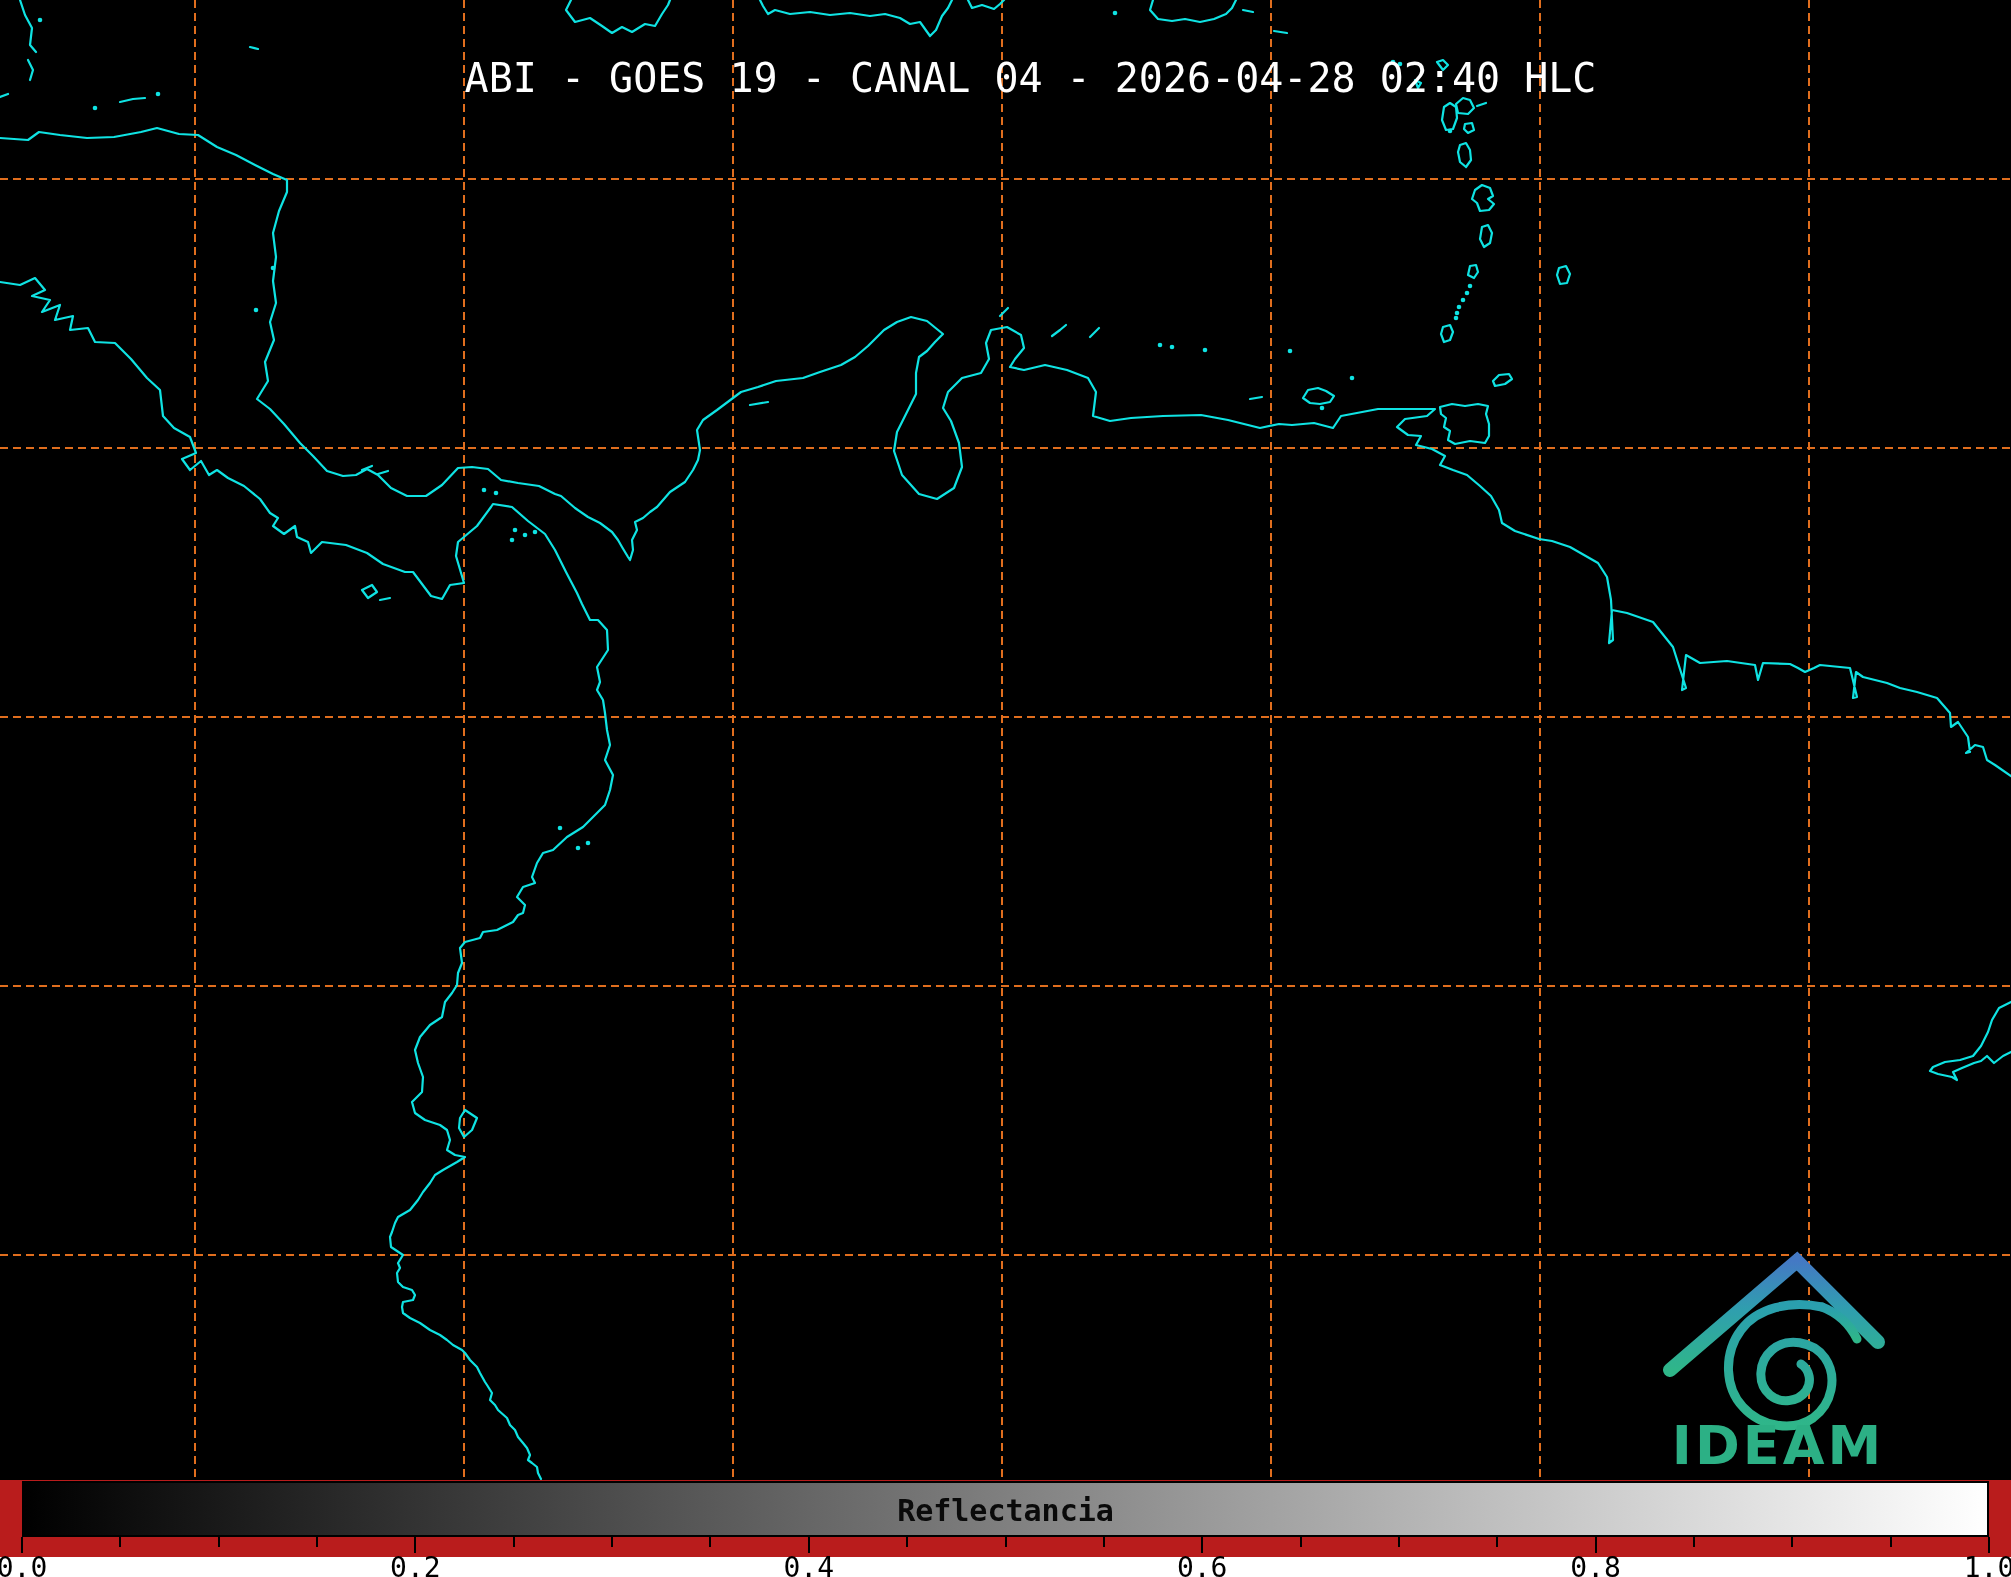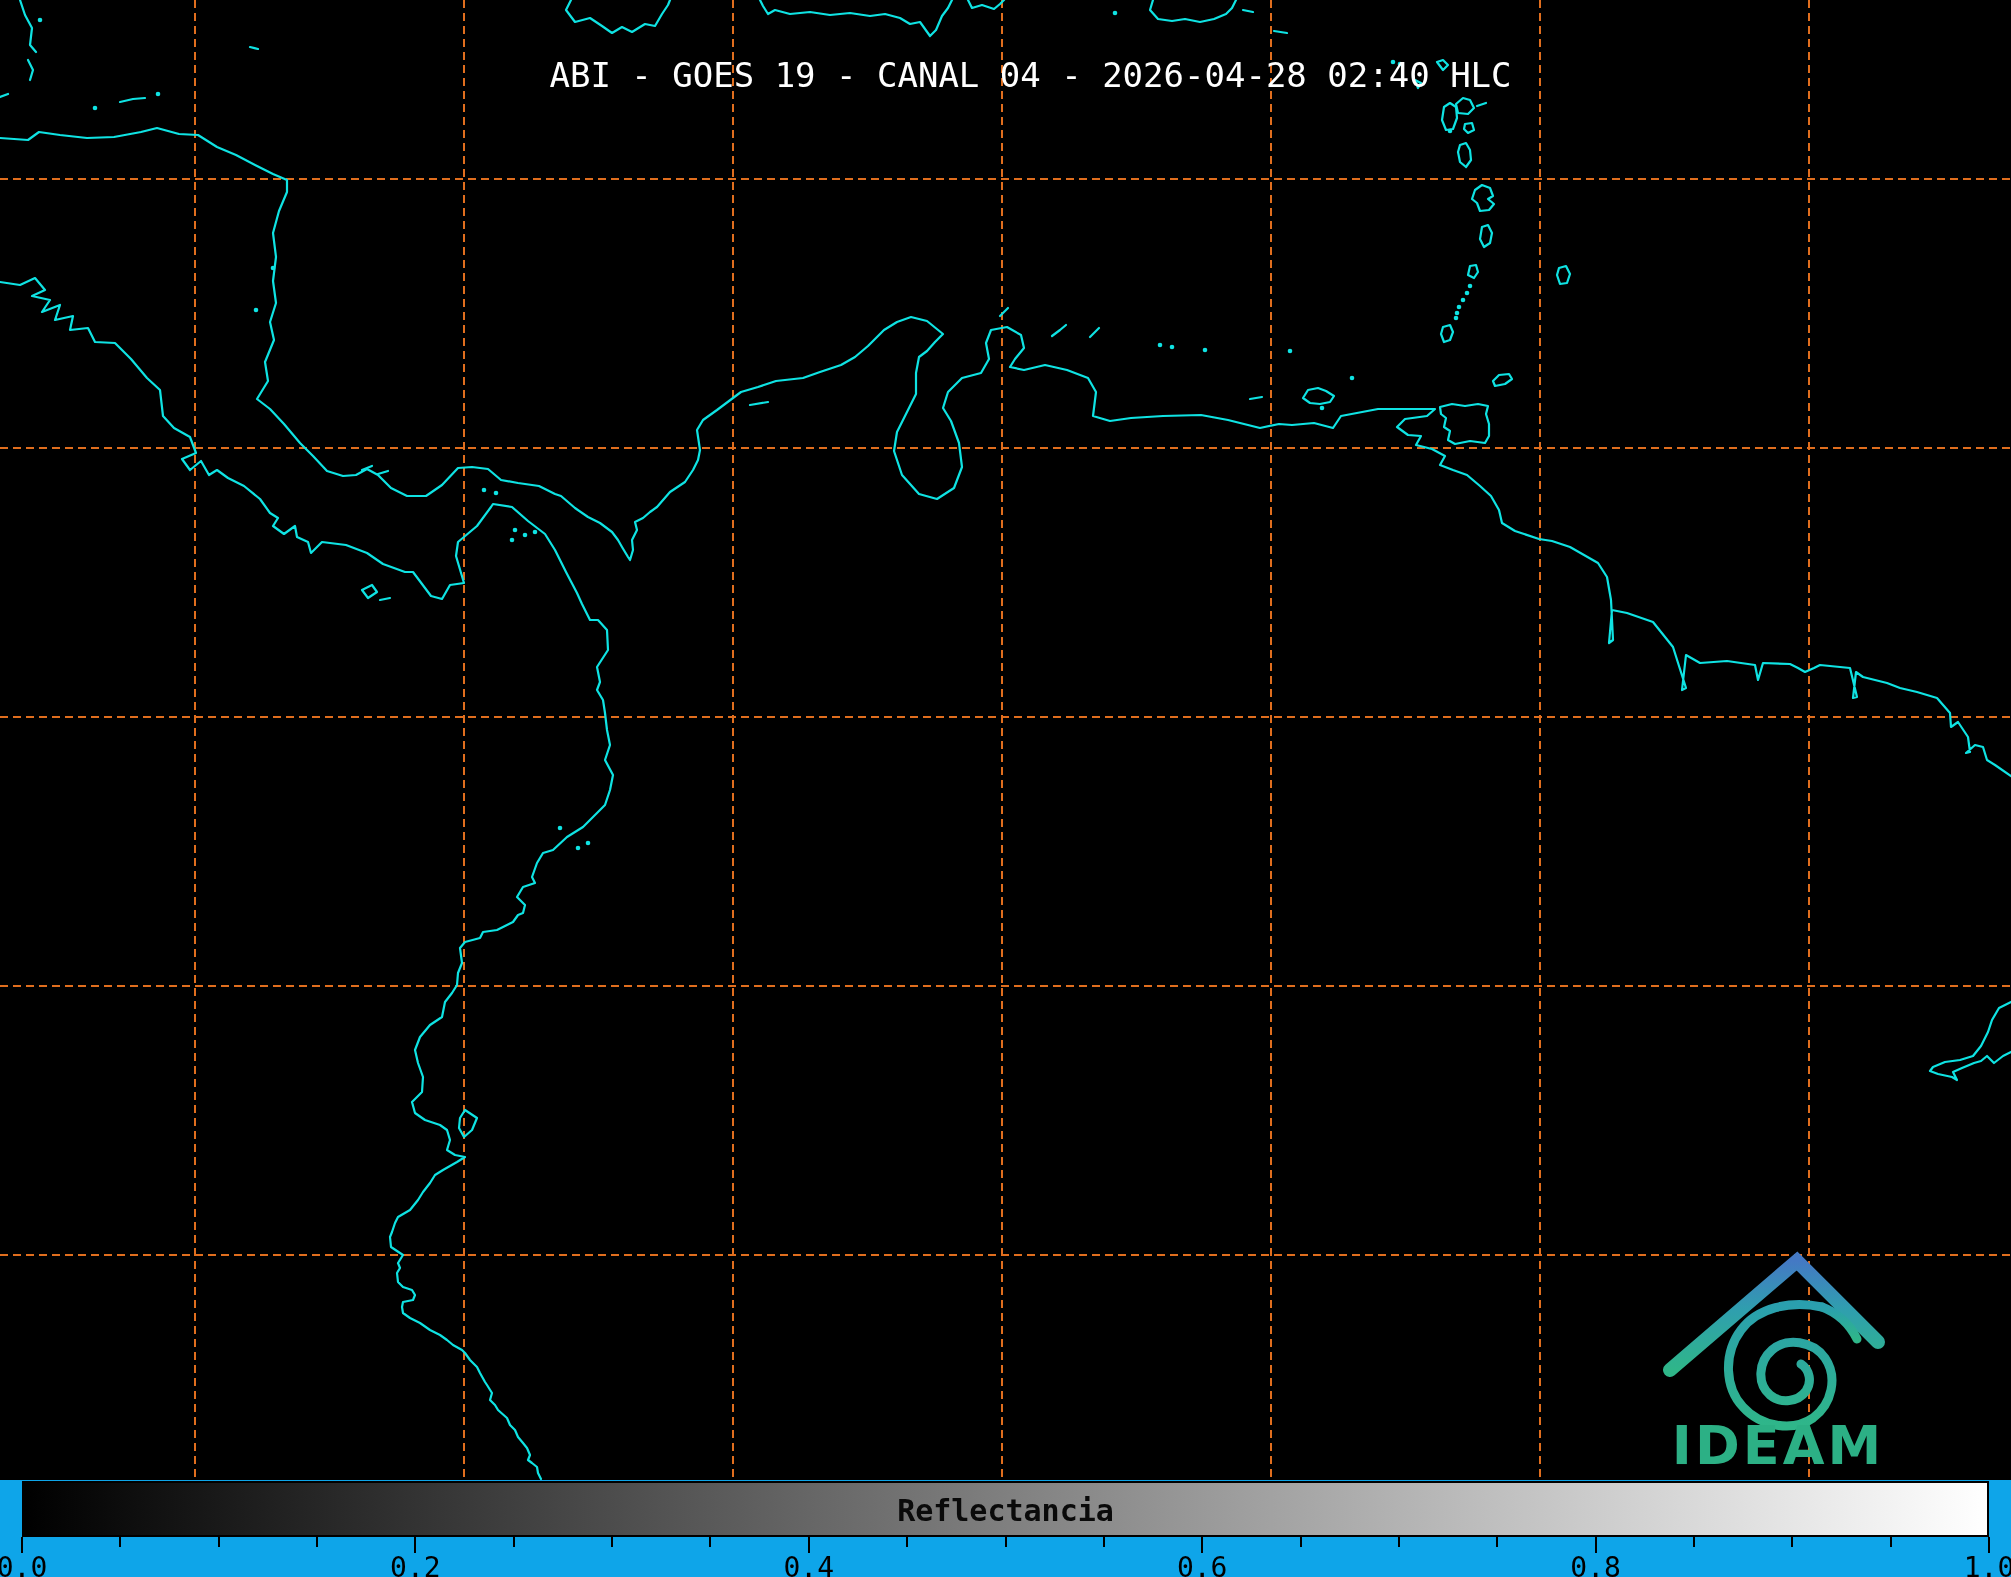--- a/index.html
+++ b/index.html
@@ -2,27 +2,27 @@
 <html><head>
 <meta charset="utf-8">
 <style>
   html,body{margin:0;padding:0;background:#ffffff;}
   body{width:2011px;height:1577px;overflow:hidden;font-family:"DejaVu Sans Mono",monospace;}
   .stage{position:relative;width:2011px;height:1577px;background:#ffffff;}
   .map-area{position:absolute;left:0;top:0;width:2011px;height:1480px;background:#000000;}
   #map-svg{position:absolute;left:0;top:0;}
   .page-title{
     position:absolute;top:55px;left:calc(50% + 25px);transform:translateX(-50%);
-    color:#ffffff;font-size:34px;font-family:"DejaVu Sans Mono",monospace;
+    color:#ffffff;font-size:40px;font-family:"DejaVu Sans Mono",monospace;
     white-space:nowrap;letter-spacing:0px;z-index:5;text-align:right;
   }
   .grid-line{stroke-width:2;fill:none;}
   .coast{fill:none;stroke-width:2.2;stroke-linejoin:round;stroke-linecap:round;}
   
-  .cbar-strip{position:absolute;left:0;top:1480px;width:2011px;height:97px;background:#0ea5e9;}
+  .cbar-strip{position:absolute;left:0;top:1480px;width:2011px;height:77px;background:#b91c1c;}
   .cbar-bar{position:absolute;left:22px;top:1px;width:1967px;height:56px;
     border:2px solid #000;box-sizing:border-box;}
   .cbar-label{position:absolute;left:0;top:10px;width:100%;text-align:center;
     font-size:30px;font-weight:bold;color:#0a0a0a;font-family:"DejaVu Sans Mono",monospace;}
   .cbar-ticks{position:absolute;left:22px;top:57px;width:1967px;height:40px;text-align:right;}
   .cb-tick{position:absolute;width:2px;background:#000;top:0;transform:translateX(-1px);}
   .cb-tick.major{height:16px;}
   .cb-tick.minor{height:10px;}
   .cb-tick-label{position:absolute;top:14px;transform:translateX(-50%);
     font-size:28px;color:#000;font-family:"DejaVu Sans Mono",monospace;white-space:nowrap;}

